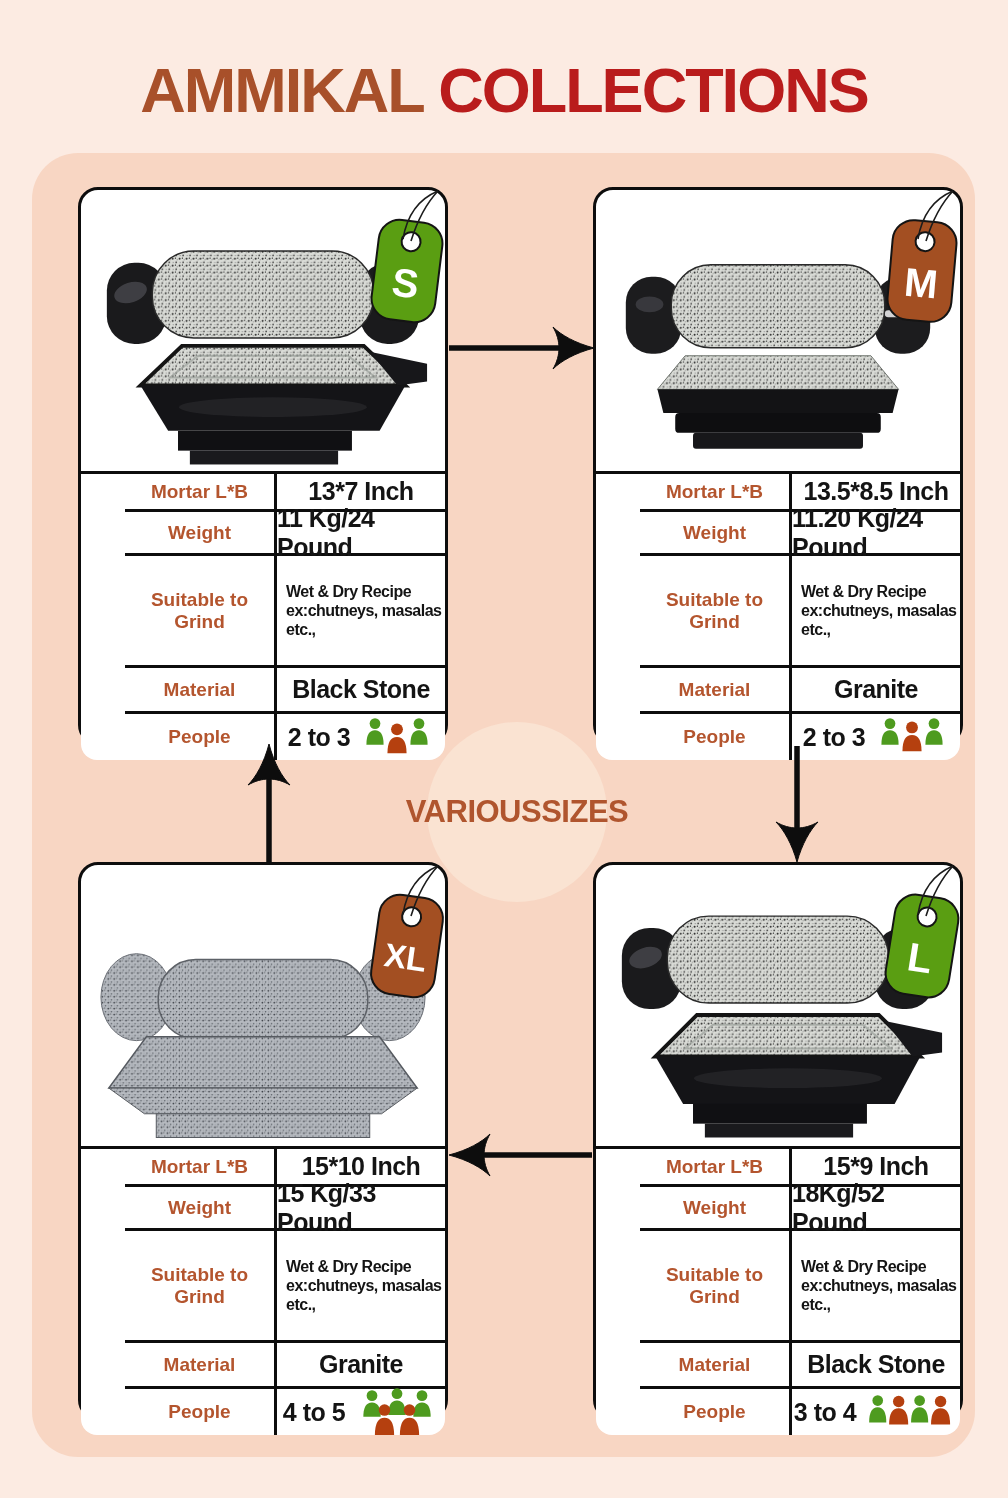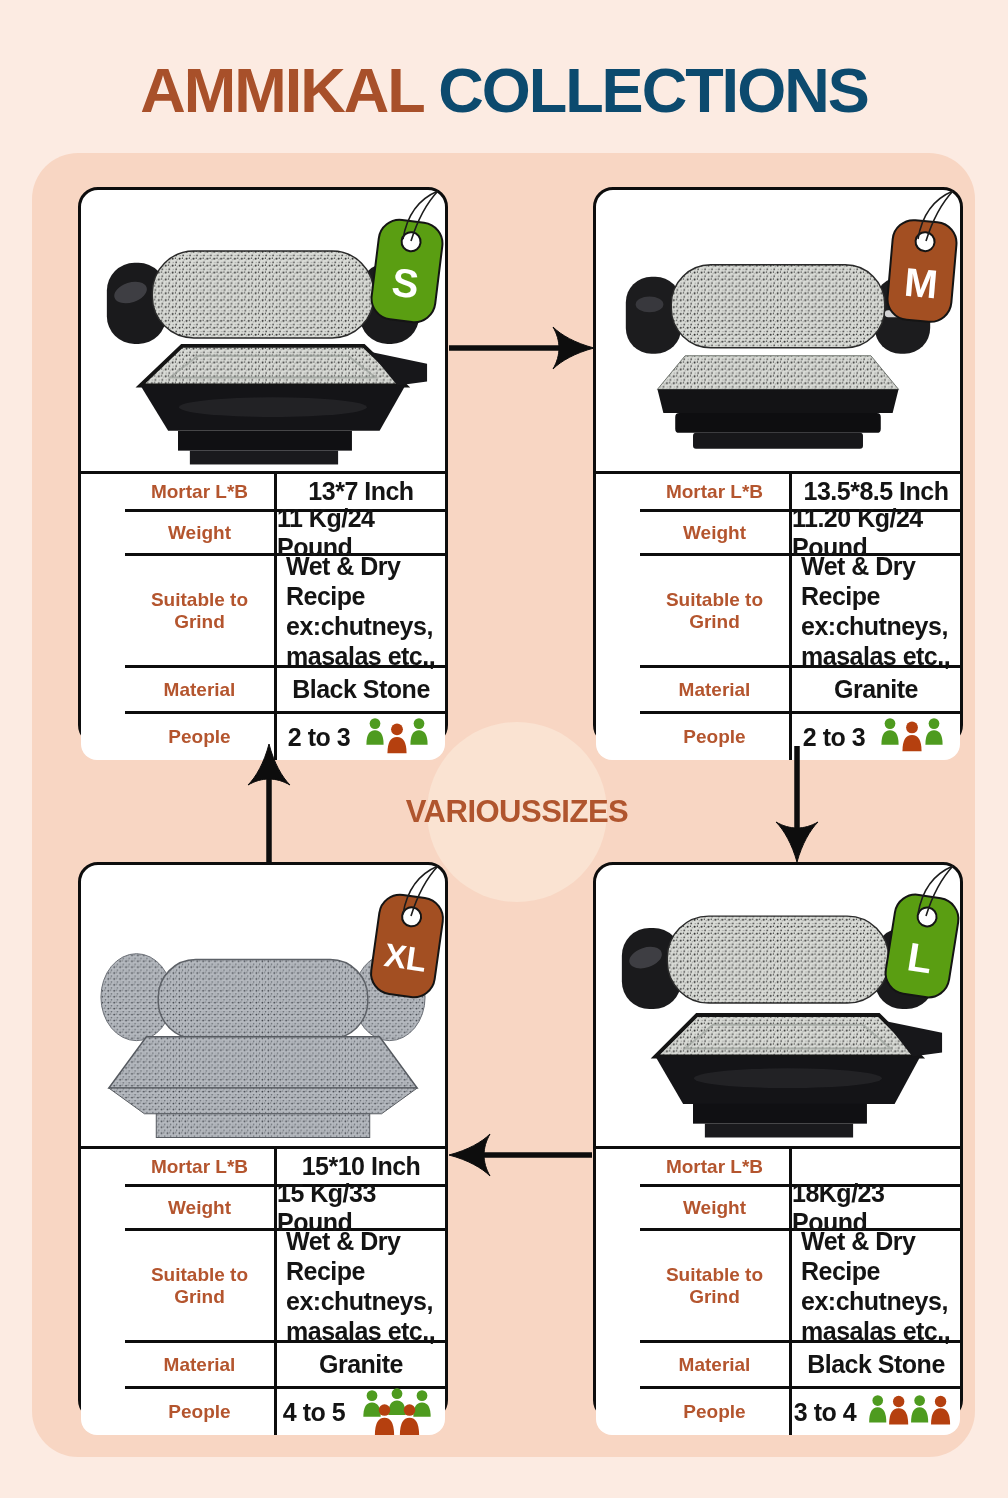--- a/index.html
+++ b/index.html
@@ -9,21 +9,21 @@
     background:#fcebe2;
     font-family:"Liberation Sans", sans-serif;
     overflow:hidden;
   }
   .page-title {
     position:absolute; top:54px; left:0; width:100%;
     text-align:center; font-size:63px; font-weight:bold; letter-spacing:-2px;
     white-space:nowrap;
   }
   .t-brown { color:#a8502a; }
-  .t-green { color:#0c4a6e; }
+  .t-green { color:#b91c1c; }
   .panel {
     position:absolute; left:32px; top:153px; width:943px; height:1304px;
     background:#f8d6c3; border-radius:46px;
   }
   
   .card {
     position:absolute; width:370px; height:558px;
     background:#ffffff; border:3px solid #0d0d0d; border-radius:20px;
   }
   .card-image {
@@ -35,21 +35,21 @@
   .row:last-child { border-bottom:none; }
   .cl {
     width:152px; border-right:3px solid #0d0d0d;
     display:flex; align-items:center; justify-content:center; text-align:center;
     color:#b4552e; font-weight:bold; font-size:19px; line-height:1.15; padding:0 16px;
   }
   .cv {
     flex:1; display:flex; align-items:center; justify-content:center;
     font-weight:bold; font-size:25px; color:#141414; letter-spacing:-0.5px;
   }
-  .cv-left { justify-content:flex-start; text-align:left; font-size:25px; line-height:1.2; padding-left:9px; padding-right:2px; }
+  .cv-left { justify-content:flex-start; text-align:left; font-size:16px; line-height:1.2; padding-left:9px; padding-right:2px; }
   .people-cell { gap:10px; }
   .r1 { height:38px; } .r2 { height:44px; } .r3 { height:112px; } .r4 { height:46px; } .r5 { height:46px; }
   
   .tag {
     position:absolute; top:30px; right:5px; width:66px; height:102px;
     border:2.5px solid #141414; border-radius:22px;
     display:flex; flex-direction:column; align-items:center;
   }
   .tag-green { background:#5a9e12; }
   .tag-brown { background:#a34f22; }
@@ -297,24 +297,25 @@
     <span class="tag-hole"></span>
     <span class="tag-letter">L</span>
   </div>
   <svg class="tag-strings" width="110" height="70" viewBox="0 0 110 70">
     <path d="M68,52 Q74,16 103,4"></path>
       <path d="M76,54 Q86,22 103,4"></path>
   </svg>
   <div class="rows-wrap">
     <div class="row r1">
       <div class="cl">Mortar L*B</div>
+      <div class="cv">15*9 Inch</div>
     </div>
     <div class="row r2">
       <div class="cl">Weight</div>
-      <div class="cv">18Kg/23 Pound</div>
+      <div class="cv">18Kg/52 Pound</div>
     </div>
     <div class="row r3">
       <div class="cl">Suitable to Grind</div>
       <div class="cv cv-left">Wet &amp; Dry Recipe ex:chutneys, masalas etc.,</div>
     </div>
     <div class="row r4">
       <div class="cl">Material</div>
       <div class="cv">Black Stone</div>
     </div>
     <div class="row r5">

